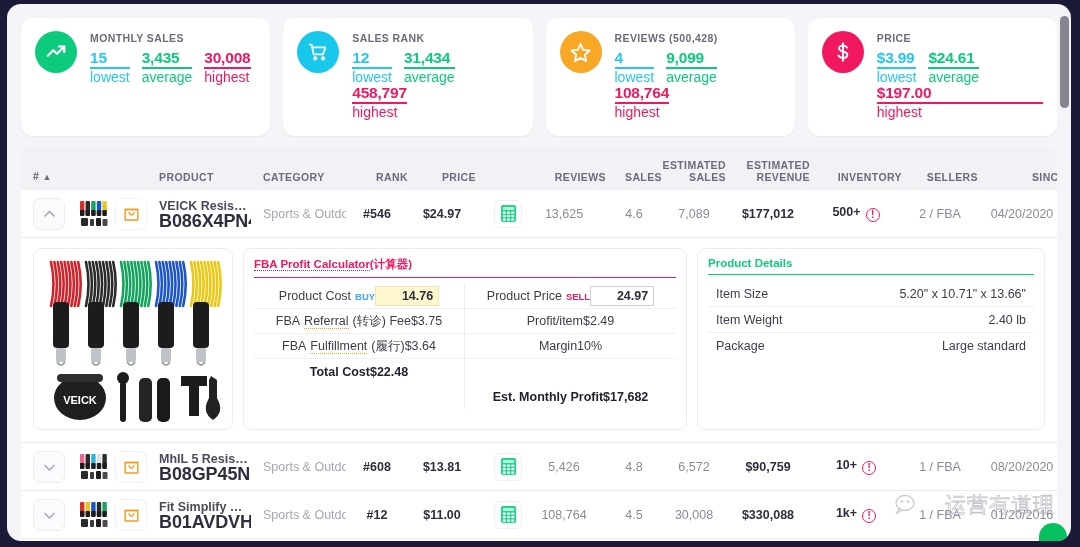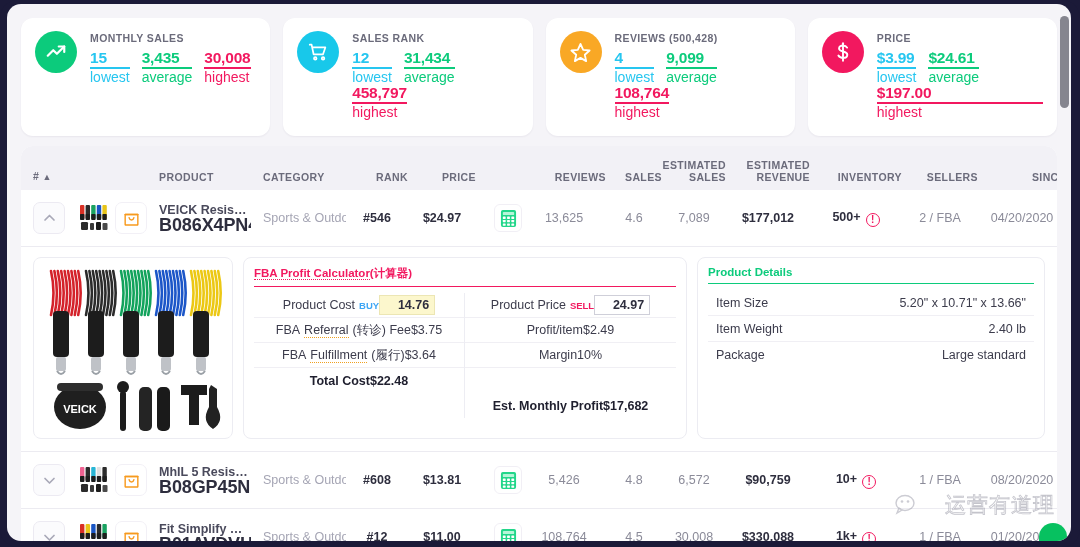--- a/index.html
+++ b/index.html
@@ -80,21 +80,21 @@
     height: 44px;
     padding: 0 12px 7px 12px;
     font-size: 10.5px; font-weight: bold;
     letter-spacing: .4px; color: #6b6b7b;
   }
   .thead .th { text-align: right; white-space: nowrap; line-height: 12px; }
   .thead .th.l { text-align: left; }
   .row {
     display: flex; align-items: center;
     padding: 0 12px;
-    height: 57px;
+    height: 48px;
     border-bottom: 1px solid #ecebf1;
     background: #fff;
     font-size: 12.5px; color: #8b8b99;
   }
   .row .c { text-align: center; white-space: nowrap; overflow: hidden; }
   .row .c.l { text-align: left; }
 
   
   .c-chev  { width: 46px;  flex: 0 0 46px; }
   .c-thumb { width: 36px;  flex: 0 0 36px; }
@@ -195,21 +195,21 @@
     font-size: 12.5px; color: #3c3c4c;
   }
   .calc-line:last-child { border-bottom: none; }
   .calc-line.total { font-weight: bold; color: #1f1f2e; border-bottom: none; }
   .calc-line.empty { border-bottom: none; }
   .calc-lbl { display: flex; align-items: baseline; gap: 4px; }
   .sup { font-size: 9.5px; font-weight: bold; line-height: 1; }
   .sup.buy { color: #3ea6f5; }
   .sup.sell { color: #f2185f; }
   .calc-input {
-    width: 56px; height: 20px; text-align: right;
+    width: 64px; height: 20px; text-align: right;
     font-size: 12.5px; font-weight: bold; color: #2e2e3e;
     font-family: "Liberation Sans", sans-serif;
     padding: 0 5px;
   }
   .calc-input.cost { background: #fcf7cd; border: 1px solid #ece6b4; }
   .calc-input.price { background: #fff; border: 1px solid #cfcfd9; }
   .det-line {
     display: flex; align-items: center; justify-content: space-between;
     height: 26px; padding: 0 8px;
     border-bottom: 1px solid #f0eff4;

